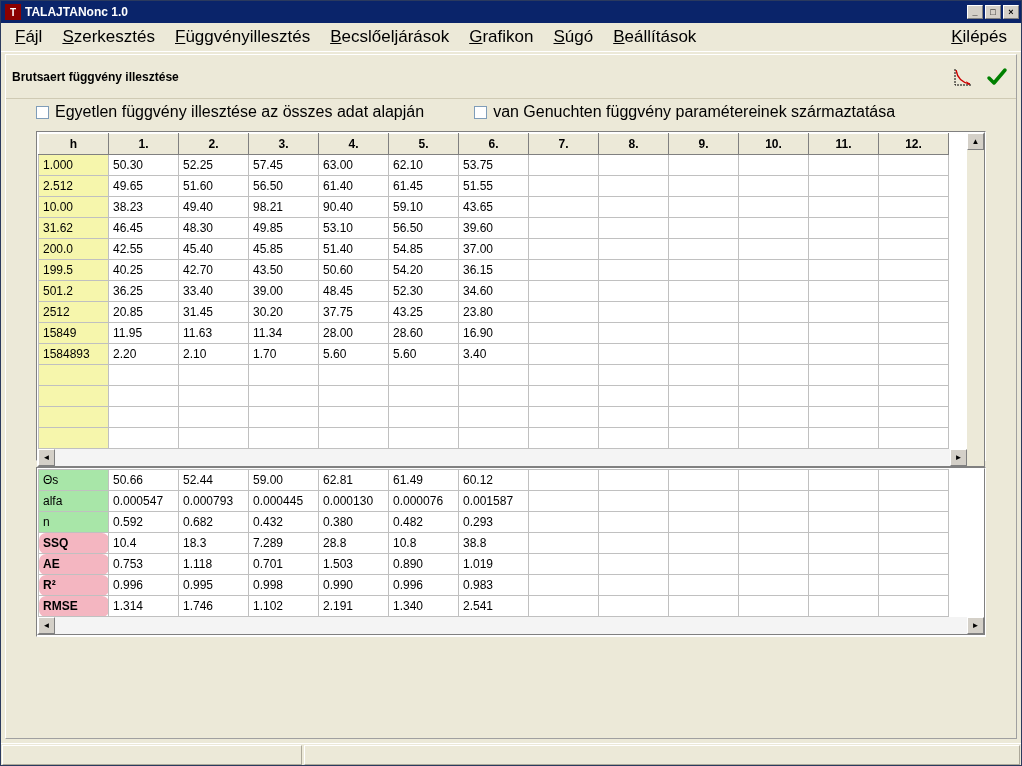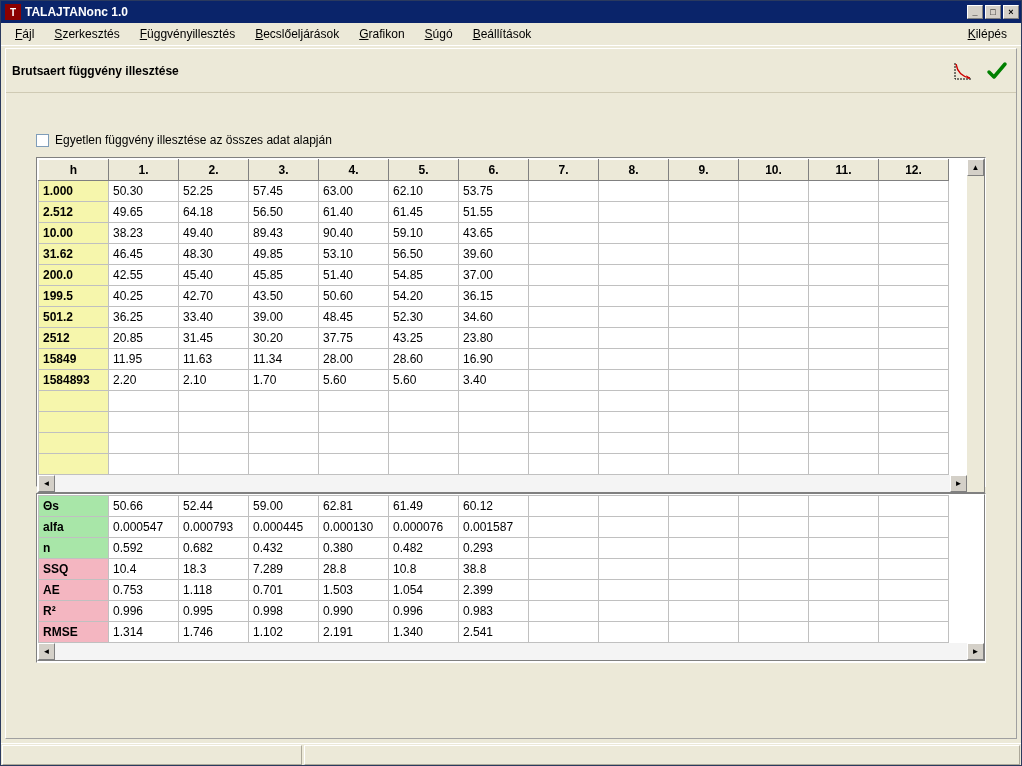--- a/index.html
+++ b/index.html
@@ -55,21 +55,21 @@
     color: #000;
     font-size: 9px;
     font-family: Arial;
     cursor: pointer;
   }
   .menubar {
     display: flex;
     padding: 2px 4px;
     background: #ece9d8;
     border-bottom: 1px solid #fff;
-    font-size: 12px;
+    font-size: 17px;
   }
   .menubar .menu-item {
     padding: 2px 10px;
     cursor: pointer;
   }
   .menubar .menu-item:first-letter {
     text-decoration: underline;
   }
   .menubar .spacer { flex: 1; }
   .content {
@@ -104,22 +104,21 @@
     justify-content: center;
     cursor: pointer;
   }
   .curve-svg { width: 22px; height: 22px; }
   .check-svg { width: 22px; height: 22px; }
   .checkbox-row {
     display: flex;
     align-items: center;
     padding: 4px 0 10px 30px;
     gap: 50px;
-    font-size: 12px;
-    margin-top: 36px;
+    font-size: 16px;
   }
   .checkbox-item {
     display: flex;
     align-items: center;
     gap: 6px;
   }
   .cb-box {
     width: 13px;
     height: 13px;
     background: #fff;
@@ -157,23 +156,23 @@
     background: #ece9d8;
     font-weight: bold;
     text-align: center;
     border: 1px solid #808080;
     border-top-color: #fff;
     border-left-color: #fff;
     position: relative;
   }
   .col-first { width: 70px; }
   .col-data { width: 70px; }
-  .row-label-h { background: #f6f6ac !important; font-weight: bold; }
-  .row-label-green { background: #a8e6a8 !important; font-weight: bold; margin-top: 44px; }
-  .row-label-pink { background: #f4b6c1 !important; font-weight: bold; }
+  .row-label-h { background: #f6f6ac !important; font-weight: normal; }
+  .row-label-green { background: #a8e6a8 !important; font-weight: normal; margin-top: 44px; }
+  .row-label-pink { background: #f4b6c1 !important; font-weight: bold; border-radius: 7px; }
   .scroll-v {
     position: absolute;
     right: 0;
     top: 0;
     bottom: 17px;
     width: 17px;
     background: #ece9d8;
   }
   .scroll-h {
     position: absolute;
@@ -260,20 +259,24 @@
         <svg class="check-svg" viewBox="0 0 22 22">
           <path d="M 3 12 L 8 17 L 19 4" fill="none" stroke="#008000" stroke-width="3.5" stroke-linecap="round" stroke-linejoin="round"></path>
         </svg>
       </span>
     </div>
 
     <div class="checkbox-row">
       <span class="checkbox-item">
         <span class="cb-box"></span>
         <span>Egyetlen függvény illesztése az összes adat alapján</span>
+      </span>
+      <span class="checkbox-item">
+        <span class="cb-box"></span>
+        <span>van Genuchten  függvény paramétereinek származtatása</span>
       </span>
     </div>
 
     <div class="grid-wrap" style="height:330px">
       <div class="grid-inner grid1-scroll">
         <table class="grid" id="grid1">
           <thead>
               <tr id="grid1-head">
                 <th class="col-first">h</th>
                 <th class="col-data">1.</th>
@@ -300,36 +303,36 @@
                 <td class="col-data">53.75</td>
                 <td class="col-data"></td>
                 <td class="col-data"></td>
                 <td class="col-data"></td>
                 <td class="col-data"></td>
                 <td class="col-data"></td>
                 <td class="col-data"></td>
               </tr><tr>
                 <td class="row-label-h col-first">2.512</td>
                 <td class="col-data">49.65</td>
-                <td class="col-data">64.18</td>
+                <td class="col-data">51.60</td>
                 <td class="col-data">56.50</td>
                 <td class="col-data">61.40</td>
                 <td class="col-data">61.45</td>
                 <td class="col-data">51.55</td>
                 <td class="col-data"></td>
                 <td class="col-data"></td>
                 <td class="col-data"></td>
                 <td class="col-data"></td>
                 <td class="col-data"></td>
                 <td class="col-data"></td>
               </tr><tr>
                 <td class="row-label-h col-first">10.00</td>
                 <td class="col-data">38.23</td>
                 <td class="col-data">49.40</td>
-                <td class="col-data">89.43</td>
+                <td class="col-data">98.21</td>
                 <td class="col-data">90.40</td>
                 <td class="col-data">59.10</td>
                 <td class="col-data">43.65</td>
                 <td class="col-data"></td>
                 <td class="col-data"></td>
                 <td class="col-data"></td>
                 <td class="col-data"></td>
                 <td class="col-data"></td>
                 <td class="col-data"></td>
               </tr><tr>
@@ -559,22 +562,22 @@
                 <td class="col-data"></td>
                 <td class="col-data"></td>
                 <td class="col-data"></td>
                 <td class="col-data"></td>
               </tr><tr>
                 <td class="row-label-pink col-first">AE</td>
                 <td class="col-data">0.753</td>
                 <td class="col-data">1.118</td>
                 <td class="col-data">0.701</td>
                 <td class="col-data">1.503</td>
-                <td class="col-data">1.054</td>
-                <td class="col-data">2.399</td>
+                <td class="col-data">0.890</td>
+                <td class="col-data">1.019</td>
                 <td class="col-data"></td>
                 <td class="col-data"></td>
                 <td class="col-data"></td>
                 <td class="col-data"></td>
                 <td class="col-data"></td>
                 <td class="col-data"></td>
               </tr><tr>
                 <td class="row-label-pink col-first">R²</td>
                 <td class="col-data">0.996</td>
                 <td class="col-data">0.995</td>

